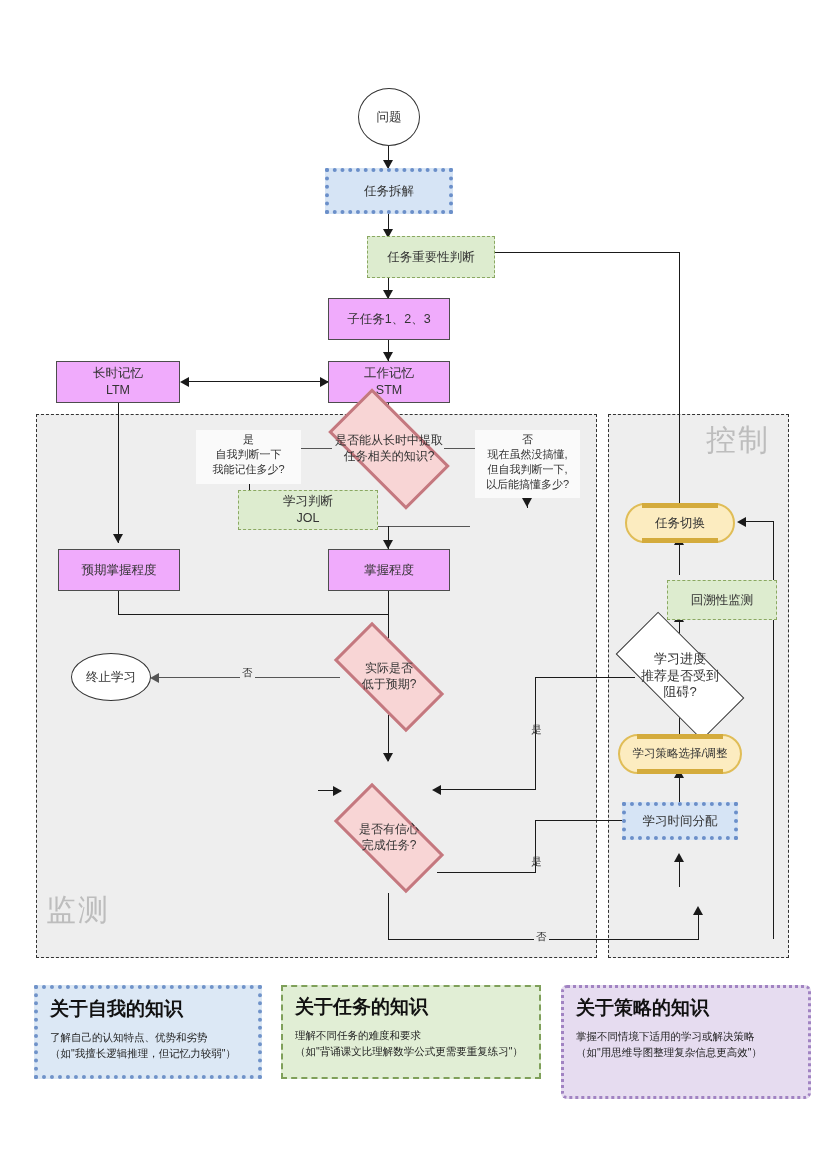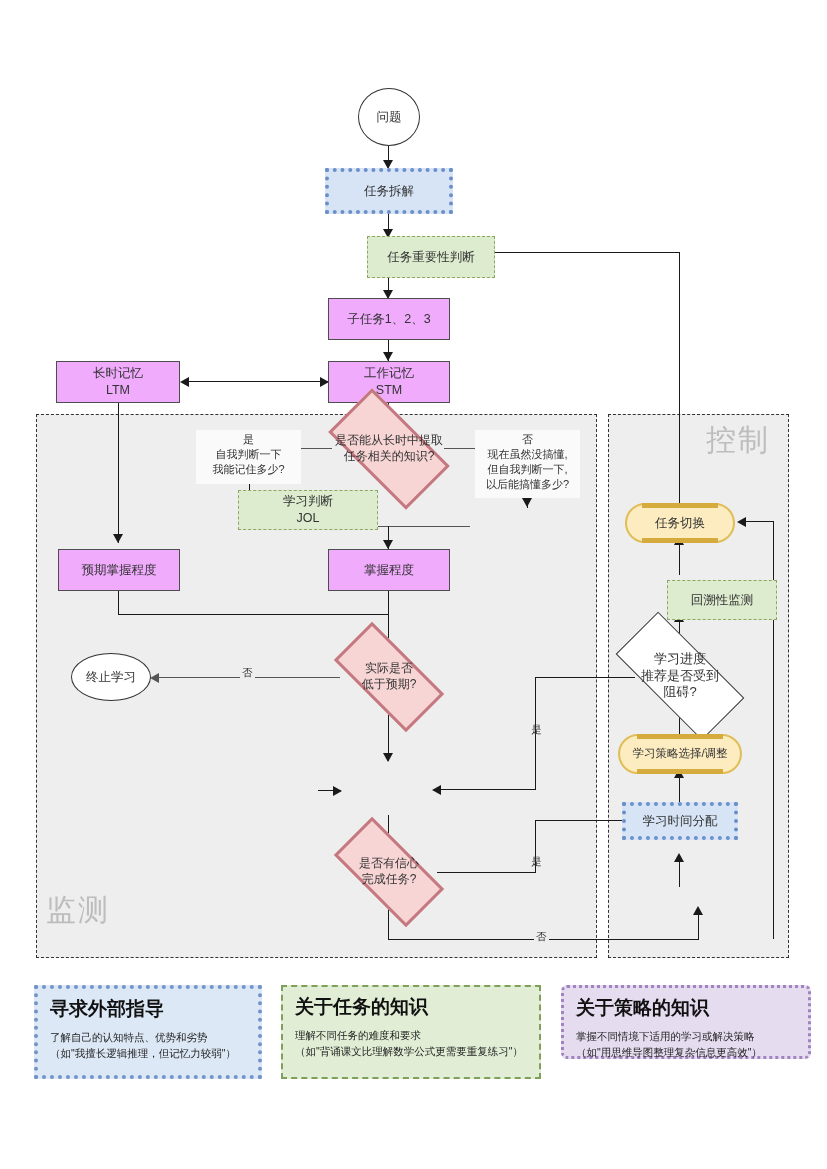--- a/index.html
+++ b/index.html
@@ -213,21 +213,21 @@
   <div class="node ellipse" style="left:71px;top:653px;width:80px;height:48px;">终止学习</div>
 
   <div class="diamond d-pink" style="left:338px;top:650px;width:102px;height:54px;">
     <div class="dshape"></div>
     <div class="dtext">实际是否
 低于预期?</div>
   </div>
 
 
 
-  <div class="diamond d-pink" style="left:338px;top:845px;width:102px;height:54px;">
+  <div class="diamond d-pink" style="left:338px;top:811px;width:102px;height:54px;">
     <div class="dshape"></div>
     <div class="dtext">是否有信心
 完成任务?</div>
   </div>
 
   <div class="node yellow" style="left:625px;top:503px;width:110px;height:40px;">
     <span class="ybar" style="left:2px;"></span>
     <span class="ybar" style="right:2px;"></span>
     <span>任务切换</span>
   </div>
@@ -249,30 +249,30 @@
 
   <div class="node blue-dot" style="left:622px;top:802px;width:116px;height:38px;">学习时间分配</div>
 
 
   <div class="elabel" style="left:240px;top:666px;">否</div>
   <div class="elabel vert" style="left:528px;top:716px;">是</div>
   <div class="elabel vert" style="left:528px;top:848px;">是</div>
   <div class="elabel" style="left:534px;top:930px;">否</div>
 
   <div class="legend lg-blue" style="left:34px;top:985px;width:228px;height:94px;">
-    <div class="ltitle">寻求外部指导</div>
+    <div class="ltitle">关于自我的知识</div>
     <div class="lbody">了解自己的认知特点、优势和劣势
 （如"我擅长逻辑推理，但记忆力较弱"）</div>
   </div>
 
   <div class="legend lg-green" style="left:281px;top:985px;width:260px;height:94px;">
     <div class="ltitle">关于任务的知识</div>
     <div class="lbody">理解不同任务的难度和要求
 （如"背诵课文比理解数学公式更需要重复练习"）</div>
   </div>
 
-  <div class="legend lg-purple" style="left:561px;top:985px;width:250px;height:74px;">
+  <div class="legend lg-purple" style="left:561px;top:985px;width:250px;height:114px;">
     <div class="ltitle">关于策略的知识</div>
     <div class="lbody">掌握不同情境下适用的学习或解决策略
 （如"用思维导图整理复杂信息更高效"）</div>
   </div>
 
 </div>
 
 </body></html>

